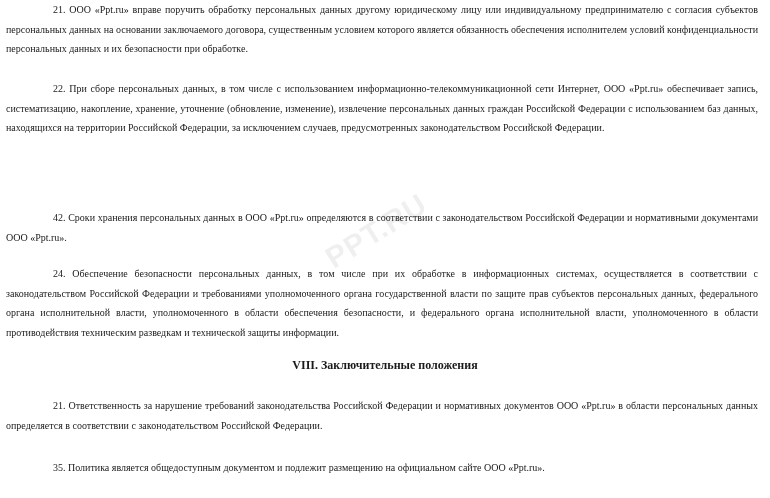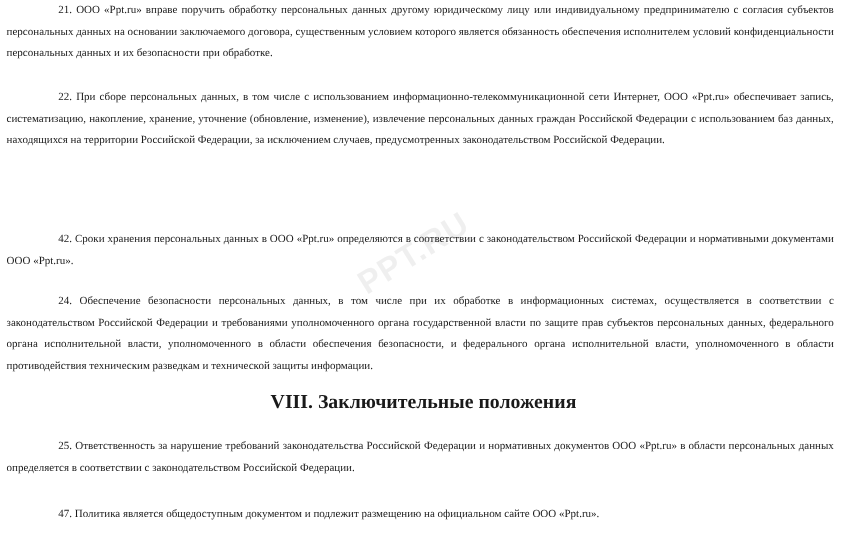--- a/index.html
+++ b/index.html
@@ -31,21 +31,21 @@
       text-align: justify;
       text-indent: 47px;
       margin: 0;
     }
     .heading {
       position: absolute;
       left: 0;
       width: 770px;
       text-align: center;
       font-weight: bold;
-      font-size: 18px;
+      font-size: 12px;
       line-height: 19px;
       margin: 0;
     }
     .watermark {
       position: absolute;
       left: 320px;
       top: 214px;
       font-family: "Liberation Sans", "DejaVu Sans", sans-serif;
       font-weight: bold;
       font-size: 30px;
@@ -66,17 +66,17 @@
   <p class="para" style="top:0px;">21. ООО «Ppt.ru» вправе поручить обработку персональных данных другому юридическому лицу или индивидуальному предпринимателю с согласия субъектов персональных данных на основании заключаемого договора, существенным условием которого является обязанность обеспечения исполнителем условий конфиденциальности персональных данных и их безопасности при обработке.</p>
 
   <p class="para" style="top:79px;">22. При сборе персональных данных, в том числе с использованием информационно-телекоммуникационной сети Интернет, ООО «Ppt.ru» обеспечивает запись, систематизацию, накопление, хранение, уточнение (обновление, изменение), извлечение персональных данных граждан Российской Федерации с использованием баз данных, находящихся на территории Российской Федерации, за исключением случаев, предусмотренных законодательством Российской Федерации.</p>
 
   <p class="para" style="top:208px;">42. Сроки хранения персональных данных в ООО «Ppt.ru» определяются в соответствии с законодательством Российской Федерации и нормативными документами ООО «Ppt.ru».</p>
 
   <p class="para" style="top:264px;">24. Обеспечение безопасности персональных данных, в том числе при их обработке в информационных системах, осуществляется в соответствии с законодательством Российской Федерации и требованиями уполномоченного органа государственной власти по защите прав субъектов персональных данных, федерального органа исполнительной власти, уполномоченного в области обеспечения безопасности, и федерального органа исполнительной власти, уполномоченного в области противодействия техническим разведкам и технической защиты информации.</p>
 
   <h2 class="heading" style="top:356px;">VIII. Заключительные положения</h2>
 
-  <p class="para" style="top:396px;">25. Ответственность за нарушение требований законодательства Российской Федерации и нормативных документов ООО «Ppt.ru» в области персональных данных определяется в соответствии с законодательством Российской Федерации.</p>
+  <p class="para" style="top:396px;">21. Ответственность за нарушение требований законодательства Российской Федерации и нормативных документов ООО «Ppt.ru» в области персональных данных определяется в соответствии с законодательством Российской Федерации.</p>
 
-  <p class="para" style="top:458px;">47. Политика является общедоступным документом и подлежит размещению на официальном сайте ООО «Ppt.ru».</p>
+  <p class="para" style="top:458px;">35. Политика является общедоступным документом и подлежит размещению на официальном сайте ООО «Ppt.ru».</p>
 
 </div>
 
 </body></html>

